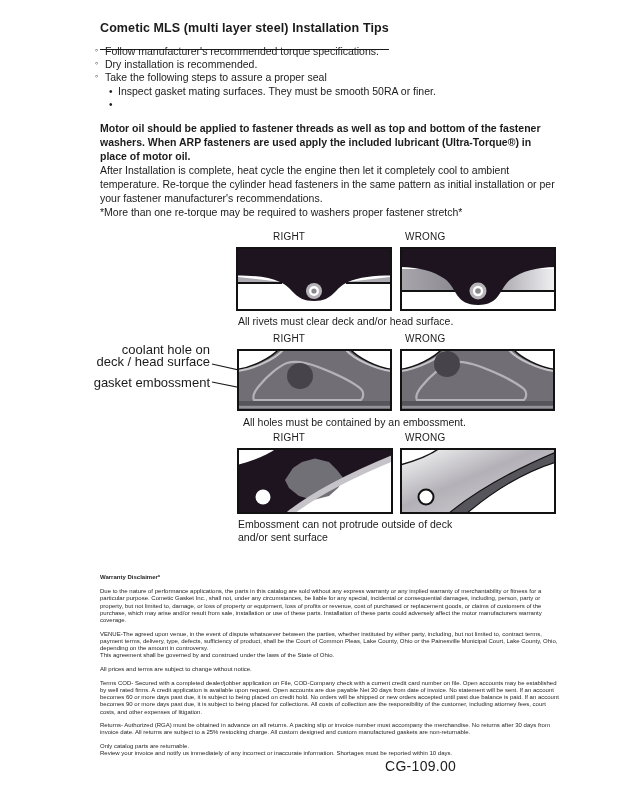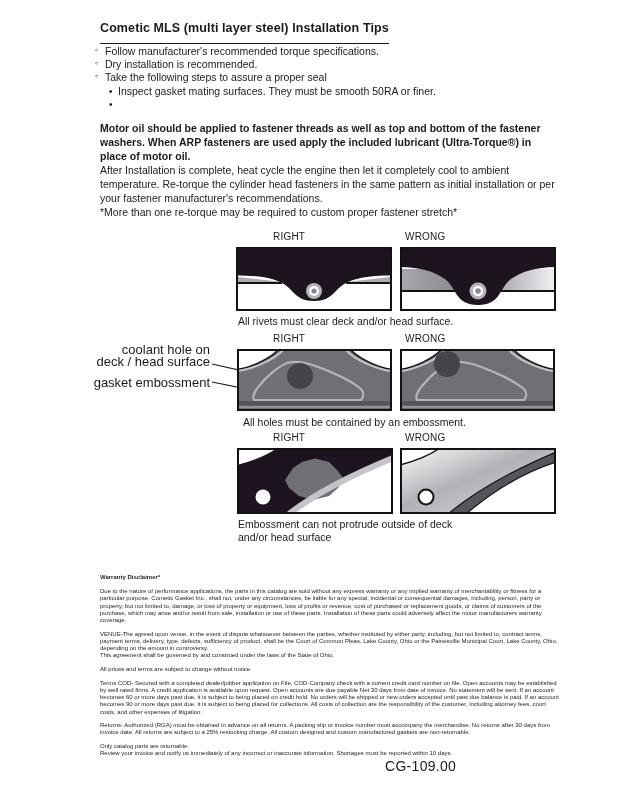--- a/index.html
+++ b/index.html
@@ -1,20 +1,20 @@
 <!DOCTYPE html>
 <html style="--diagram-black: #1d1420; --metal-gray: #716f75; --light-edge: #c6c4c9; --embossment-line: #b5b3b8; --hole-dark: #46444a; --wedge-gray: #adabb1; --band-dark: #57555c;"><head>
 <meta charset="utf-8">
 <style>
   html,body{margin:0;padding:0;background:#fff;}
   .page{position:relative;width:618px;height:800px;background:#ffffff;
         font-family:"Liberation Sans",sans-serif;color:#1b1b1b;overflow:hidden;}
 
   .doc-title{position:absolute;left:100px;top:21px;font-size:12.5px;font-weight:bold;
-             border-bottom:1.5px solid #1b1b1b;padding-bottom:8px;letter-spacing:0.1px;}
+             border-bottom:1.5px solid #1b1b1b;padding-bottom:14px;letter-spacing:0.1px;}
 
   .tips{position:absolute;left:95px;top:45px;width:475px;font-size:10.5px;line-height:13.2px;}
   .tip-item{position:relative;padding-left:10px;}
   .tip-marker{position:absolute;left:0;top:-1px;font-size:9px;}
   .tip-sub{position:relative;padding-left:9px;margin-left:14px;}
   .tip-sub .tip-marker{font-size:10px;top:0;}
 
   .h2{position:absolute;font-weight:bold;font-size:12px;}
   .body-p{position:absolute;left:100px;width:458px;font-size:10.5px;line-height:13.8px;}
 
@@ -51,21 +51,21 @@
   <div class="tips">
       <div class="tip-item"><span class="tip-marker">◦</span><span>Follow manufacturer's recommended torque specifications.</span></div>
       <div class="tip-item"><span class="tip-marker">◦</span><span>Dry installation is recommended.</span></div>
       <div class="tip-item"><span class="tip-marker">◦</span><span>Take the following steps to assure a proper seal</span></div>
       <div class="tip-item tip-sub"><span class="tip-marker">•</span><span>Inspect gasket mating surfaces.  They must be smooth 50RA or finer.</span></div>
       <div class="tip-item tip-sub"><span class="tip-marker">•</span></div>
     </div>
 
   <div class="body-p" style="top:122px;font-weight:bold;">Motor oil should be applied to fastener threads as well as top and bottom of the fastener washers. When ARP fasteners are used apply the included lubricant (Ultra-Torque®) in place of motor oil.</div>
   <div class="body-p" style="top:164px;">After Installation is complete, heat cycle the engine then let it completely cool to ambient temperature. Re-torque the cylinder head fasteners in the same pattern as initial installation or per your fastener manufacturer's recommendations.</div>
-  <div class="body-p" style="top:206px;">*More than one re-torque may be required to custom proper fastener stretch*</div>
+  <div class="body-p" style="top:206px;">*More than one re-torque may be required to washers proper fastener stretch*</div>
 
   <div class="dg-label" style="left:273px;top:231px;">RIGHT</div>
   <div class="dg-label" style="left:405px;top:231px;">WRONG</div>
 
   <div class="dbox" style="left:236px;top:247px;">
     <svg width="156" height="64" viewBox="0 0 156 64">
       <rect width="156" height="64" fill="#ffffff"></rect>
       <polygon class="f-wedge" points="2,30 50,35.5 2,35.5"></polygon>
       <polygon class="f-wedge" points="154,30 106,35.5 154,35.5"></polygon>
       <path d="M0,36 H46 M110,36 H156" stroke="#121212" stroke-width="1.8"></path>
@@ -172,21 +172,21 @@
       </defs>
       <rect width="156" height="66" fill="#ffffff"></rect>
       <path d="M0,17 C15,13 29,8 40,0 H156 V8 C118,24 80,43 51,66 H0 Z" fill="url(#g3)" stroke="#121212" stroke-width="1.5"></path>
       <path class="f-band" d="M156,4 C116,21 78,41 48,66 H66 C92,44 124,24 156,14 Z" stroke="#121212" stroke-width="1.2"></path>
       <circle cx="26" cy="49" r="7.5" fill="#ffffff" stroke="#121212" stroke-width="2"></circle>
       <rect class="bx" x="1" y="1" width="154" height="64"></rect>
     </svg>
   </div>
 
   <div class="caption" style="left:238px;top:518px;">Embossment can not protrude outside of deck
-and/or head surface</div>
+and/or sent surface</div>
 
   <div class="legal">
     <div class="legal-heading">Warranty Disclaimer*</div>
     <div>
         <div class="legal-para">Due to the nature of performance applications, the parts in this catalog are sold without any express warranty or any implied warranty of merchantability or fitness for a particular purpose.  Cometic Gasket Inc., shall not, under any circumstances, be liable for any special, incidental or consequential damages, including, person, party or property, but not limited to, damage, or loss of property or equipment, loss of profits or revenue, cost of purchased or replacement goods, or claims of customers of the purchase, which may arise and/or result from sale, installation or use of these parts.  Installation of these parts could adversely affect the motor manufacturers warranty coverage.</div>
         <div class="legal-para">VENUE-The agreed upon venue, in the event of dispute whatsoever between the parties, whether instituted by either party, including, but not limited to, contract terms, payment terms, delivery, type, defects, sufficiency of product, shall be the Court of Common Pleas, Lake County, Ohio or the Painesville Municipal Court, Lake County, Ohio, depending on the amount in controversy.
 This agreement shall be governed by and construed under the laws of the State of Ohio.</div>
         <div class="legal-para">All prices and terms are subject to change without notice.</div>
         <div class="legal-para">Terms COD- Secured with a completed dealer/jobber application on File, COD-Company check with a current credit card number on file.  Open accounts may be established by well rated firms.  A credit application is available upon request.  Open accounts are due payable Net 30 days from date of invoice.  No statement will be sent.  If an account becomes 60 or more days past due, it is subject to being placed on credit hold.  No orders will be shipped or new orders accepted until past due balance is paid.  If an account becomes 90 or more days past due, it is subject to being placed for collections.  All costs of collection are the responsibility of the customer, including attorney fees, court costs, and other expenses of litigation.</div>
         <div class="legal-para">Returns- Authorized (RGA) must be obtained in advance on all returns.  A packing slip or invoice number must accompany the merchandise.  No returns after 30 days from invoice date.  All returns are subject to a 25% restocking charge.  All custom designed and custom manufactured gaskets are non-returnable.</div>

